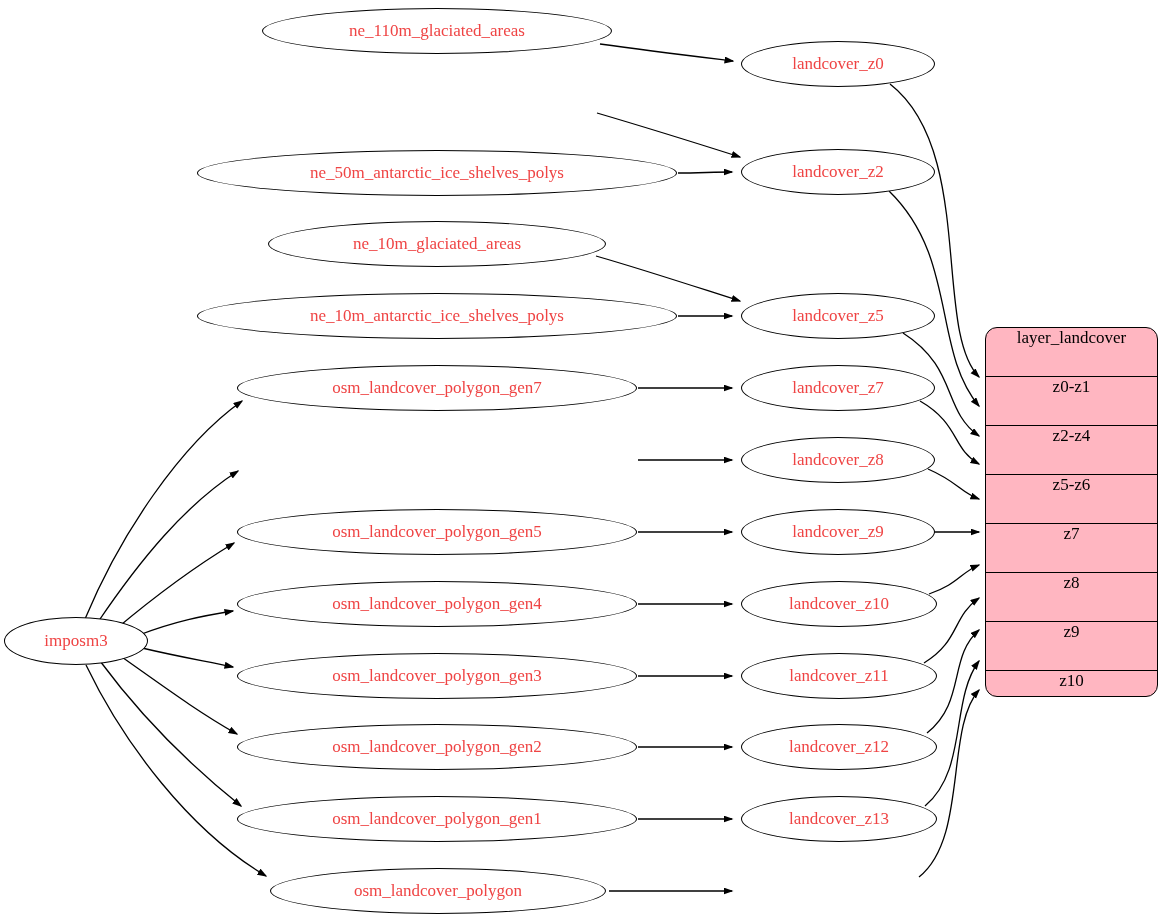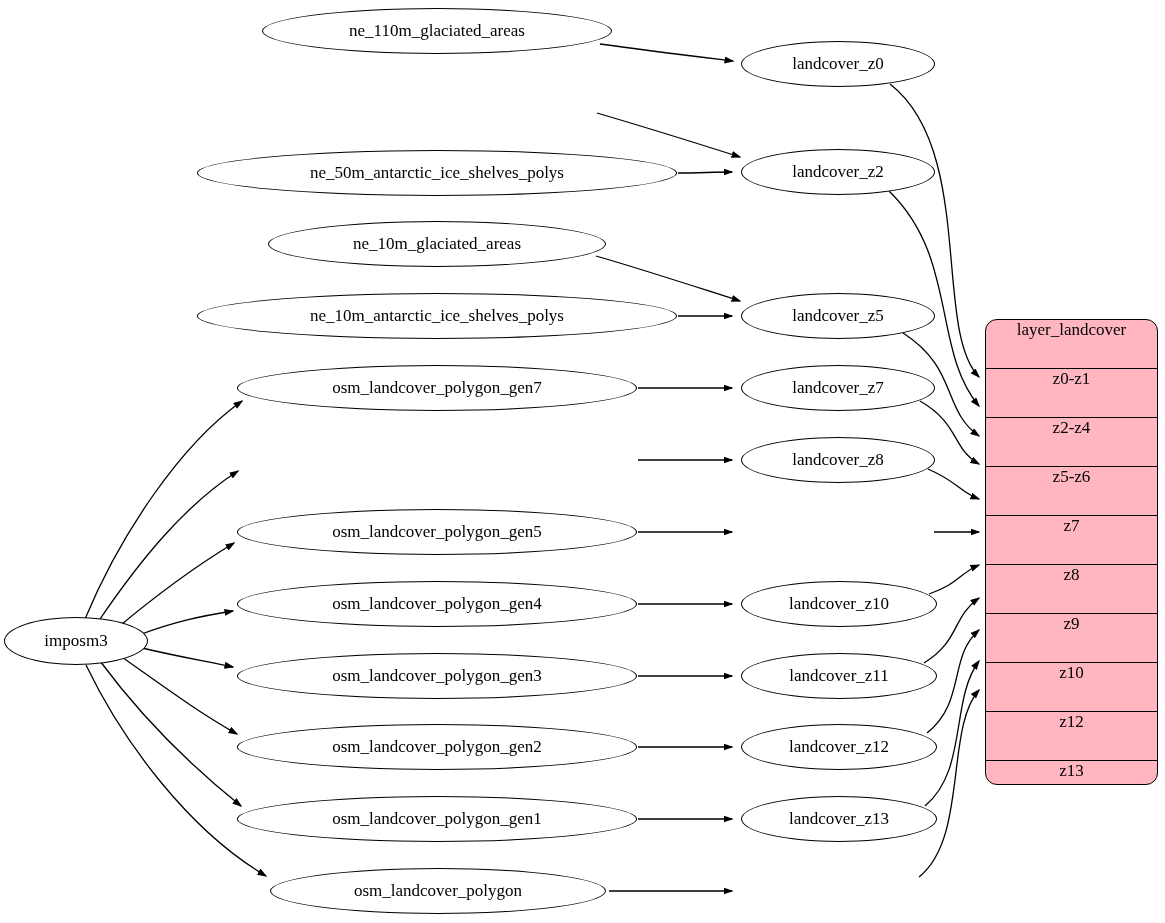--- a/index.html
+++ b/index.html
@@ -11,27 +11,27 @@
     overflow:hidden;
   }
   #edges{position:absolute;left:0;top:0;z-index:1;}
   .edge{fill:none;stroke:#000000;stroke-width:1.3px;}
   .node{
     position:absolute;z-index:2;
     display:flex;align-items:center;justify-content:center;
     background:#ffffff;
     border:1.4px solid #000000;
     border-radius:50%;
-    font-size:17px;color:#000000;
+    font-size:17px;color:#ef4444;
     white-space:nowrap;
     box-sizing:border-box;
   }
   .rtable{
     position:absolute;z-index:2;
-    left:985px;top:319px;width:173px;height:466px;
+    left:985px;top:327px;width:173px;height:370px;
     background:#ffb6c1;
     border:1.5px solid #000000;
     border-radius:12px;
     display:flex;flex-direction:column;
     box-sizing:border-box;
     overflow:hidden;
     gap:28px;
   }
   .trow{
     flex:1;
@@ -102,20 +102,21 @@
   <div class="node" style="left:237px;top:653px;width:400px;height:46px">osm_landcover_polygon_gen3</div>
   <div class="node" style="left:237px;top:724px;width:400px;height:46px">osm_landcover_polygon_gen2</div>
   <div class="node" style="left:237px;top:796px;width:400px;height:46px">osm_landcover_polygon_gen1</div>
   <div class="node" style="left:270px;top:868px;width:336px;height:46px">osm_landcover_polygon</div>
 
   <div class="node" style="left:741px;top:41px;width:194px;height:46px">landcover_z0</div>
   <div class="node" style="left:741px;top:149px;width:194px;height:46px">landcover_z2</div>
   <div class="node" style="left:741px;top:293px;width:194px;height:46px">landcover_z5</div>
   <div class="node" style="left:741px;top:365px;width:194px;height:46px">landcover_z7</div>
   <div class="node" style="left:741px;top:437px;width:194px;height:46px">landcover_z8</div>
+  <div class="node" style="left:741px;top:509px;width:194px;height:46px">landcover_z9</div>
   <div class="node" style="left:741px;top:581px;width:196px;height:46px">landcover_z10</div>
   <div class="node" style="left:741px;top:653px;width:196px;height:46px">landcover_z11</div>
   <div class="node" style="left:741px;top:724px;width:196px;height:46px">landcover_z12</div>
   <div class="node" style="left:741px;top:796px;width:196px;height:46px">landcover_z13</div>
 
   <div class="rtable">
     <div class="trow">layer_landcover</div>
     <div class="trow">z0-z1</div>
     <div class="trow">z2-z4</div>
     <div class="trow">z5-z6</div>

